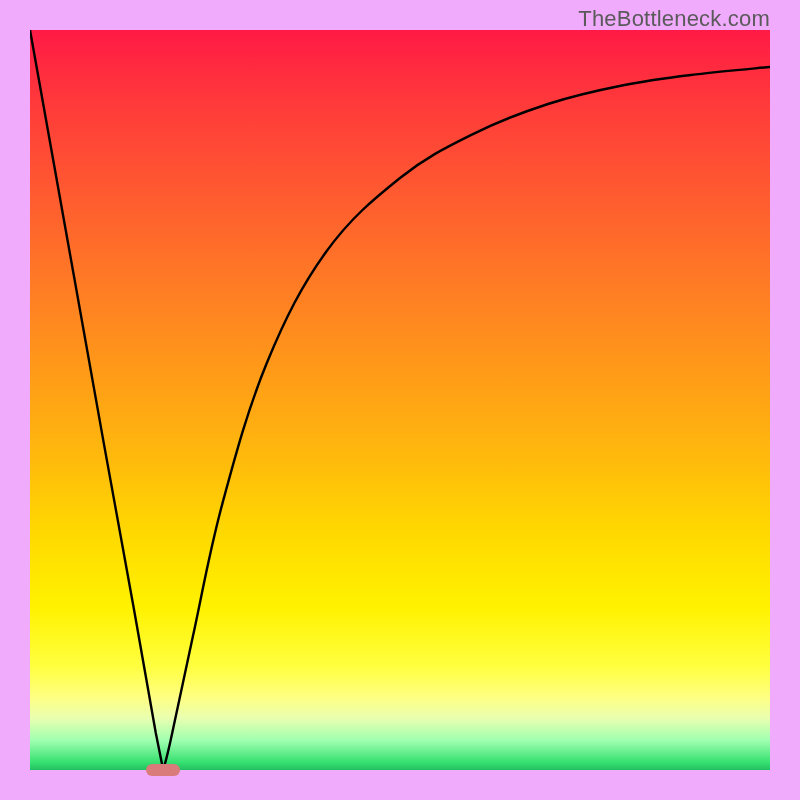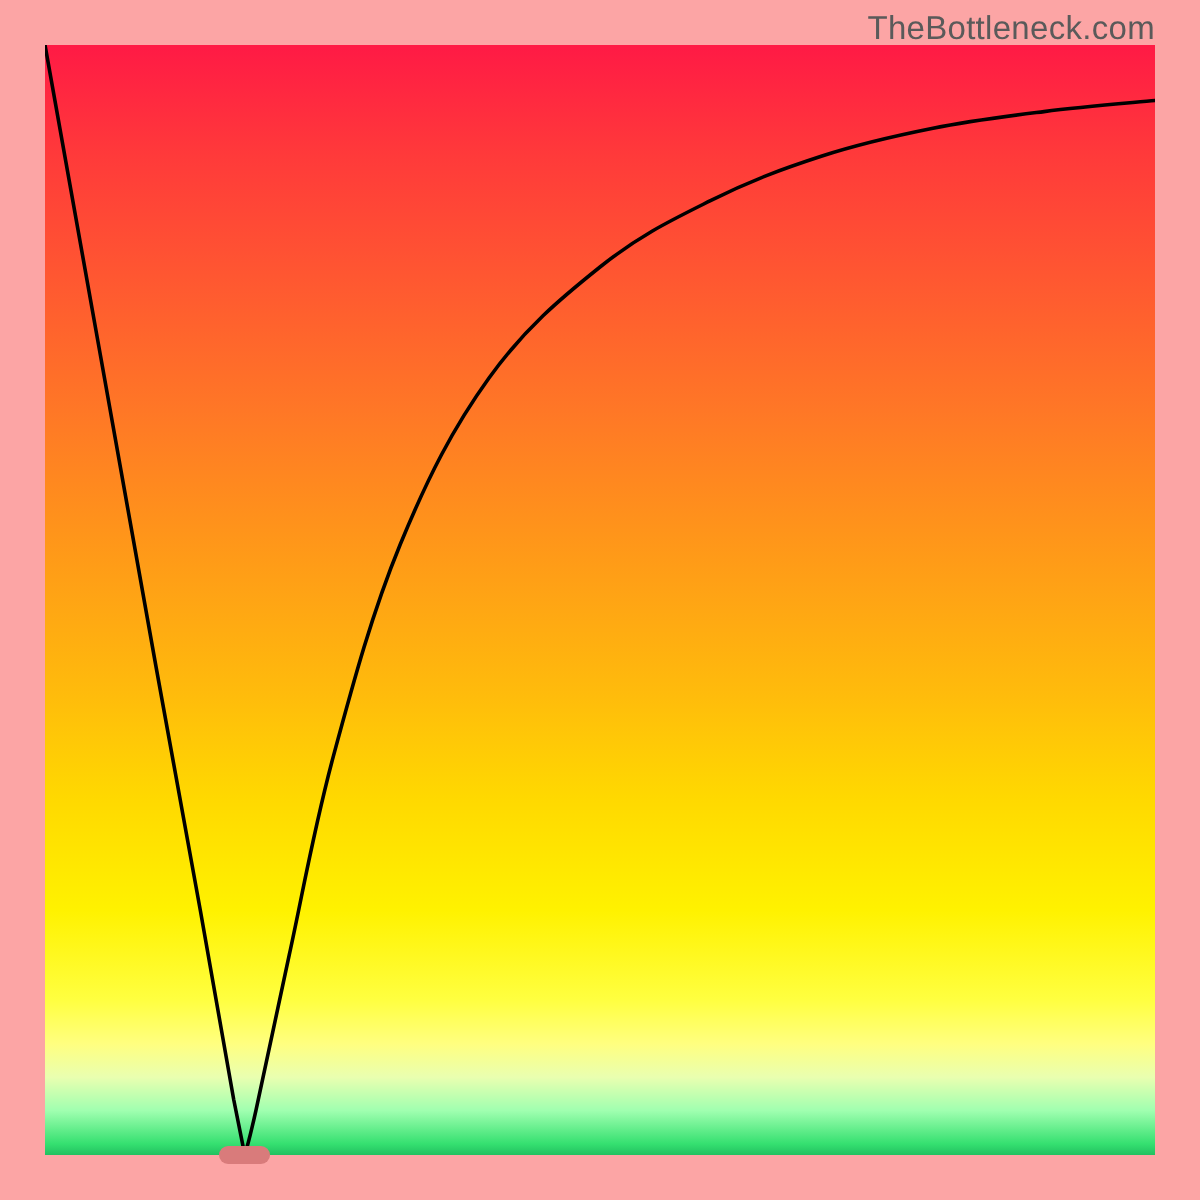--- a/index.html
+++ b/index.html
@@ -8,21 +8,21 @@
     width: 800px;
     height: 800px;
     overflow: hidden;
     background: #000;
     font-family: Arial, Helvetica, sans-serif;
   }
   .wrapper {
     position: relative;
     width: 800px;
     height: 800px;
-    background: #fca5a5;
+    background: #f0abfc;
   }
   .plot-area {
     position: absolute;
     left: 30px;
     top: 30px;
     width: 740px;
     height: 740px;
     background: linear-gradient(to bottom,
       #ff1a45 0%,
       #ff3a3a 10%,

